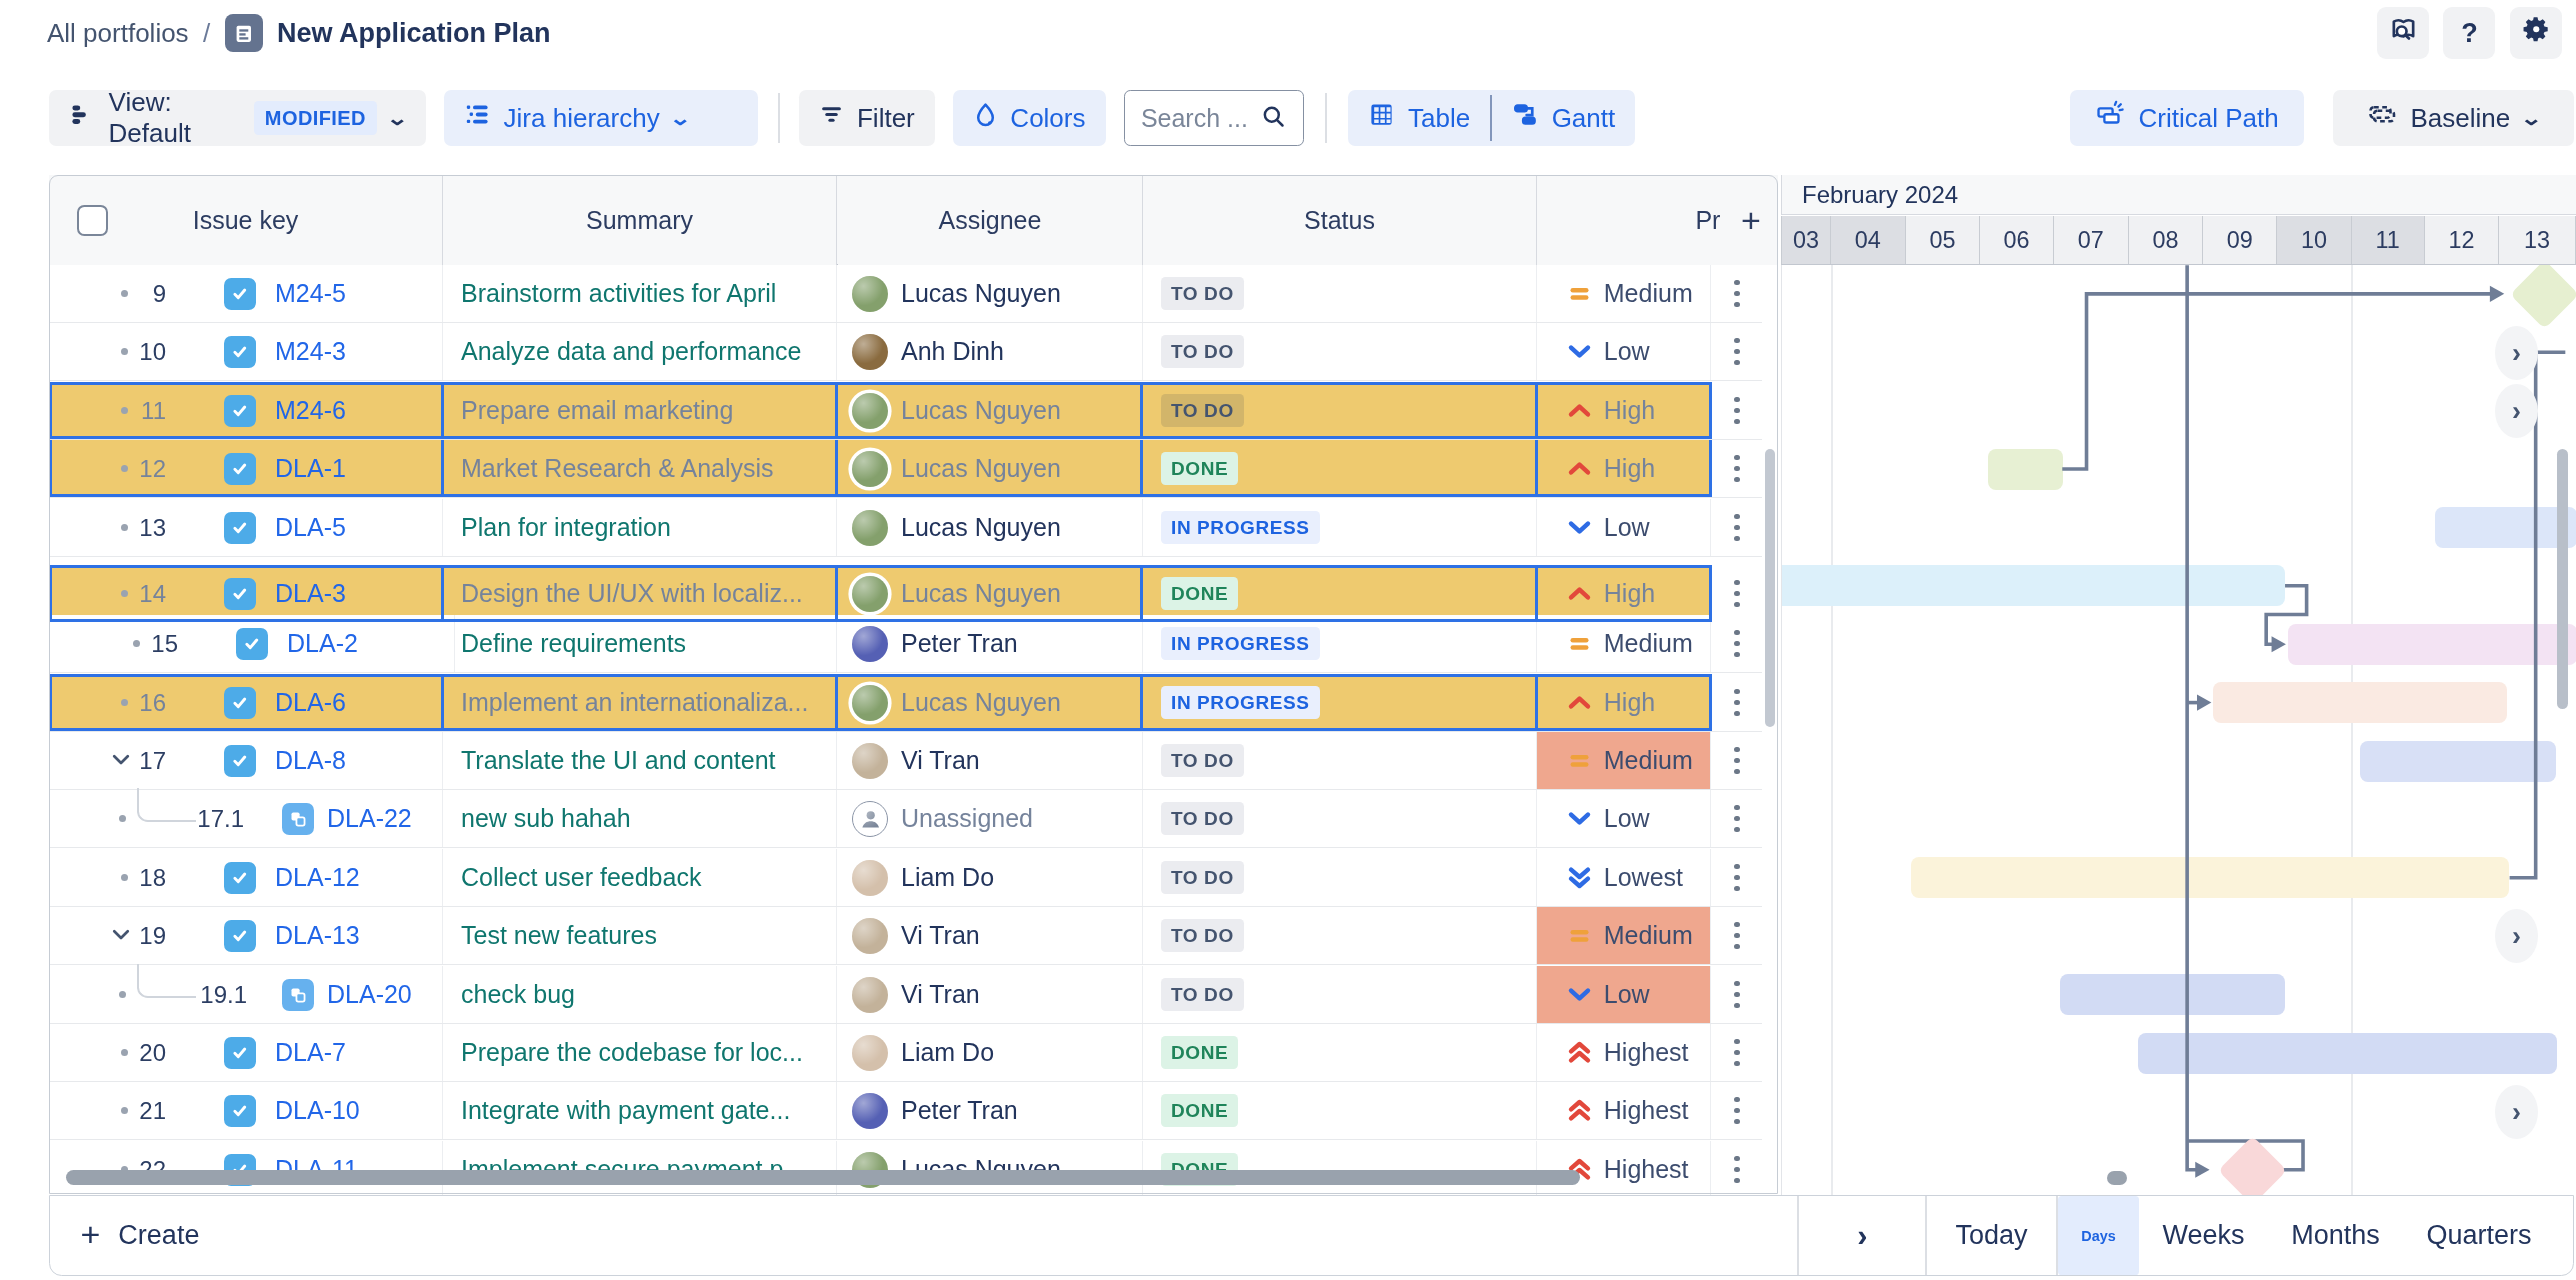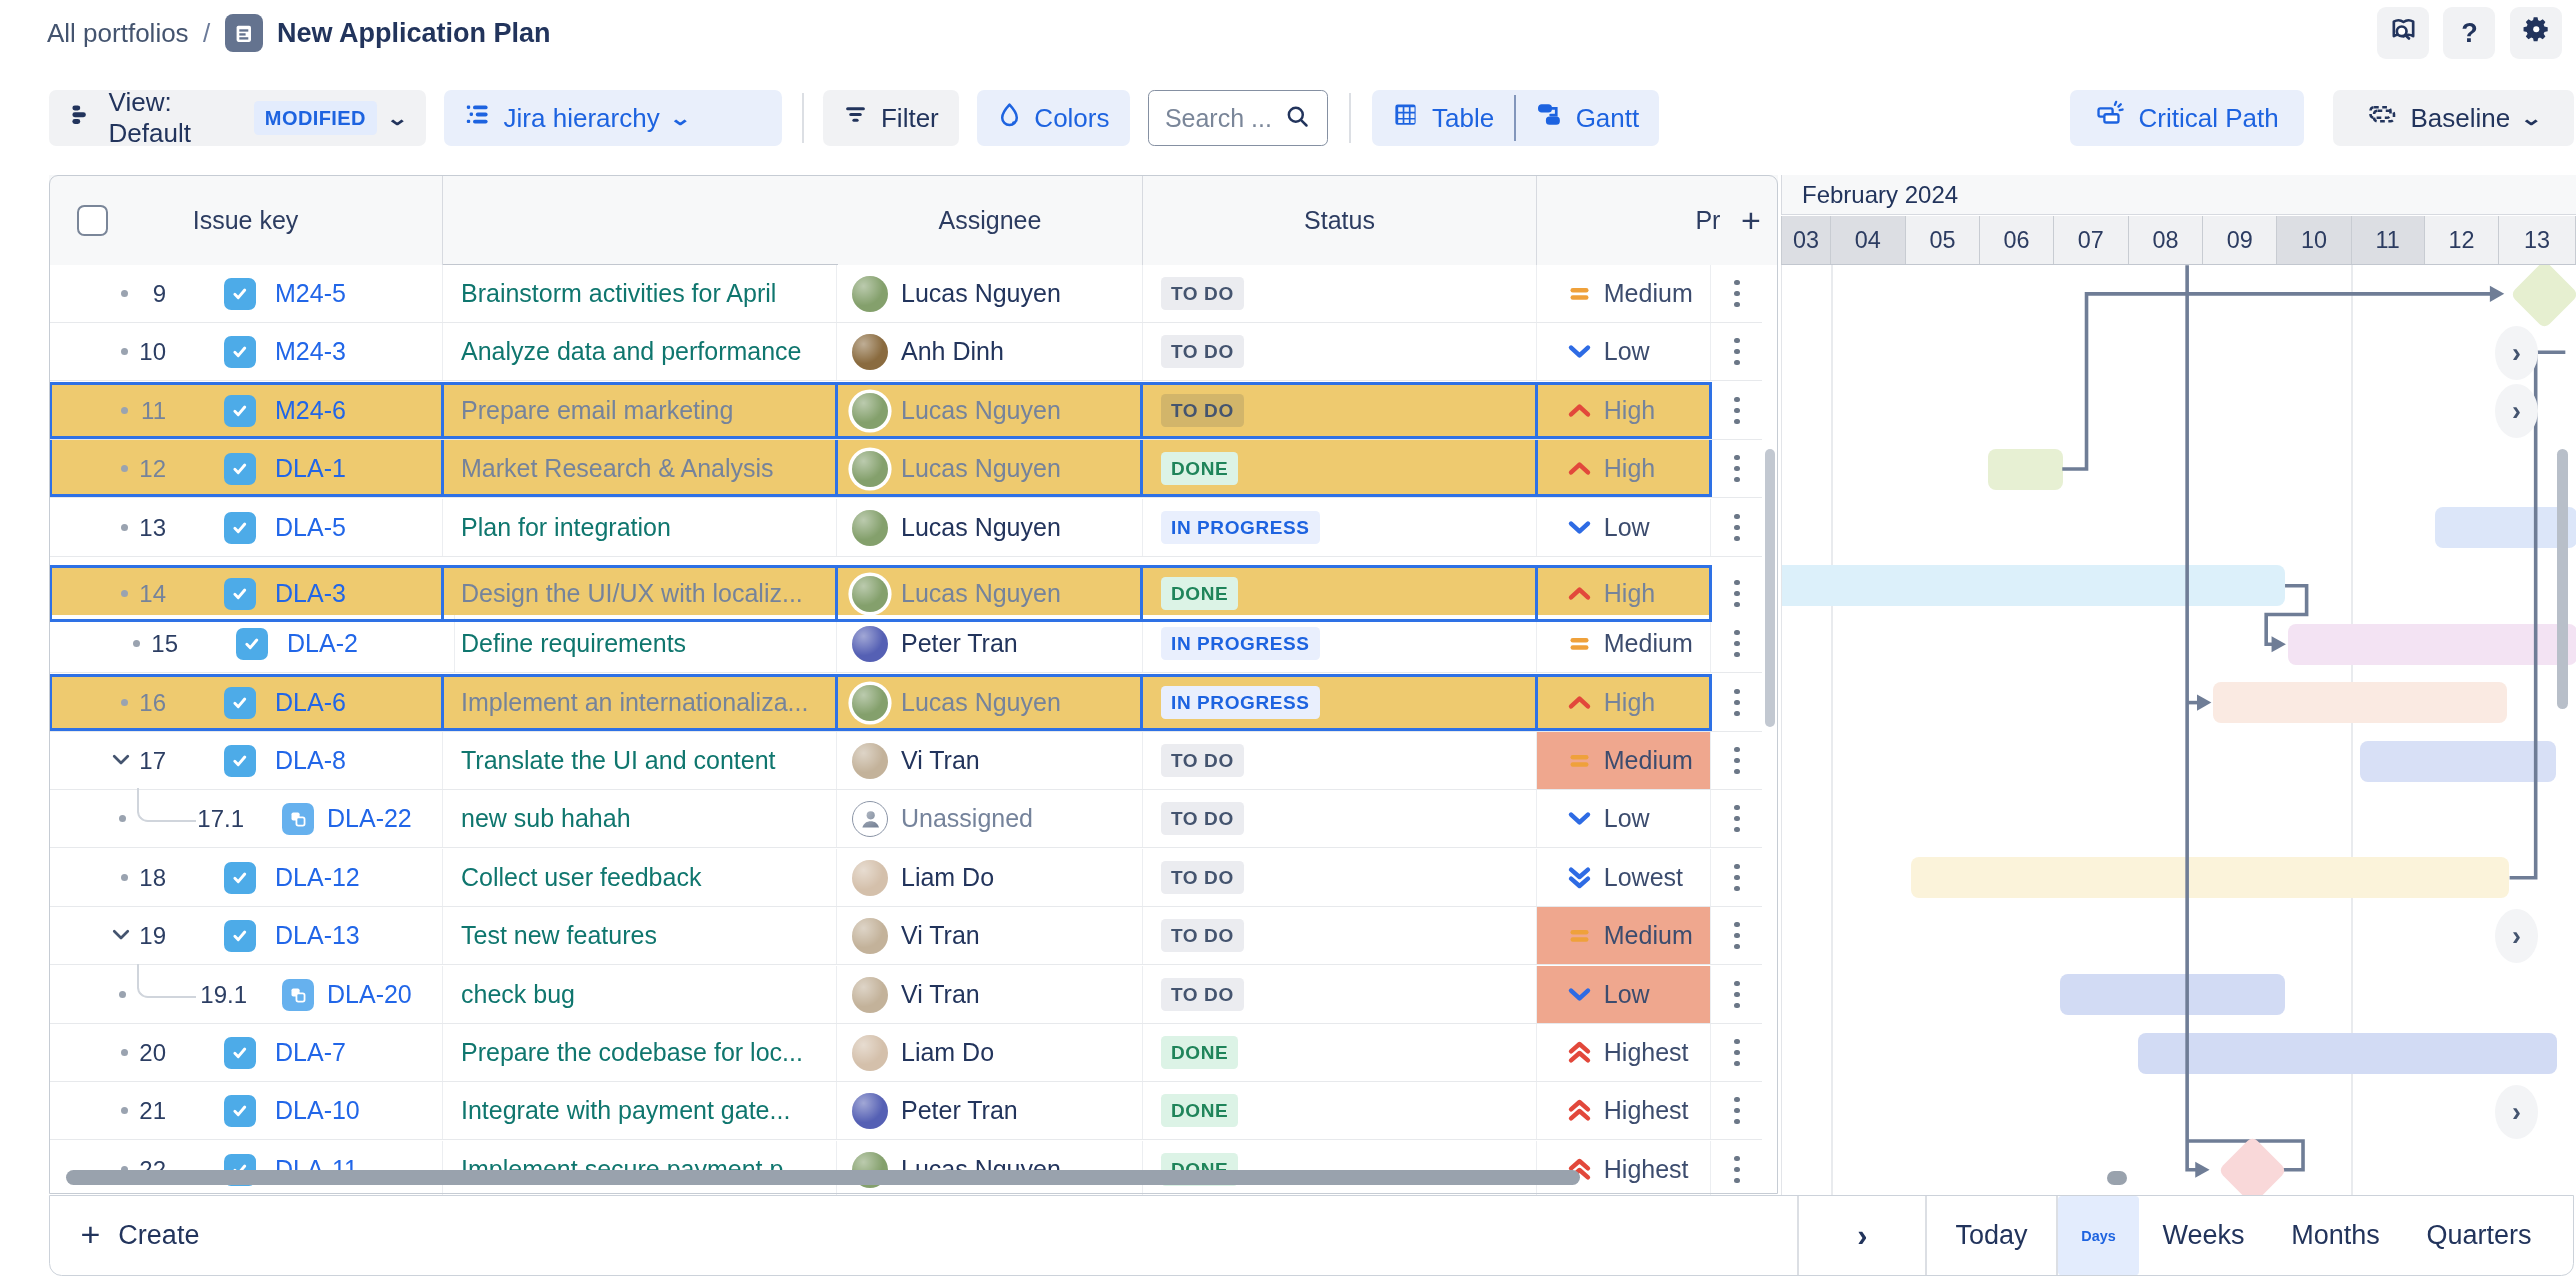--- a/index.html
+++ b/index.html
@@ -123,21 +123,21 @@
       <svg width="27" height="27" viewBox="0 0 24 24" fill="#22345c">
           <rect x="3" y="4" width="7" height="4.4" rx="2.2"></rect>
           <rect x="3" y="10" width="12" height="4.4" rx="2.2"></rect>
           <rect x="3" y="16" width="7" height="4.4" rx="2.2"></rect>
         </svg>
     </span>
     <span>View: Default</span>
     <span class="modified">MODIFIED</span>
     <span class="chev">⌄</span>
   </div>
-  <div class="btn btn-blue" style="width:338px">
+  <div class="btn btn-blue" style="width:314px">
     <span>
       <svg width="27" height="27" viewBox="0 0 24 24" fill="#1d63e0">
           <rect x="2.5" y="4" width="3" height="3" rx="1"></rect>
           <rect x="8" y="4" width="13" height="3.4" rx="1.7"></rect>
           <rect x="5" y="10.3" width="3" height="3" rx="1"></rect>
           <rect x="10.5" y="10.3" width="10.5" height="3.4" rx="1.7"></rect>
           <rect x="2.5" y="16.6" width="3" height="3" rx="1"></rect>
           <rect x="8" y="16.6" width="13" height="3.4" rx="1.7"></rect>
         </svg>
     </span>
@@ -217,20 +217,23 @@
     <span>Baseline</span>
     <span class="chev">⌄</span>
   </div>
 </div>
 
 <div class="abs" style="left:49px;top:175px;width:1729px;height:90px;background:#f7f8f9;border-bottom:1.8px solid #c2c7cf;box-sizing:border-box">
   <div class="thead-cell" style="left:0;width:394px">
     <span style="position:absolute;left:28px;width:27px;height:27px;border:2.2px solid #7a8699;border-radius:7.2px;background:#fff"></span>
     <span>Issue key</span>
   </div>
+  <div class="thead-cell" style="left:394px;width:394px">
+      <span>Summary</span>
+    </div>
   <div class="thead-cell" style="left:789px;width:305px">
       <span>Assignee</span>
     </div>
   <div class="thead-cell" style="left:1094px;width:394px">
       <span>Status</span>
     </div>
   <div class="thead-cell" style="left:1488px;width:187px;border-right:none;justify-content:flex-end;padding-right:3.6px;overflow:hidden">
       <span>Pr</span>
     </div>
   <div class="thead-cell" style="left:1675px;width:54px;border-right:none;background:#f7f8f9;font-size:34px;font-weight:400">

